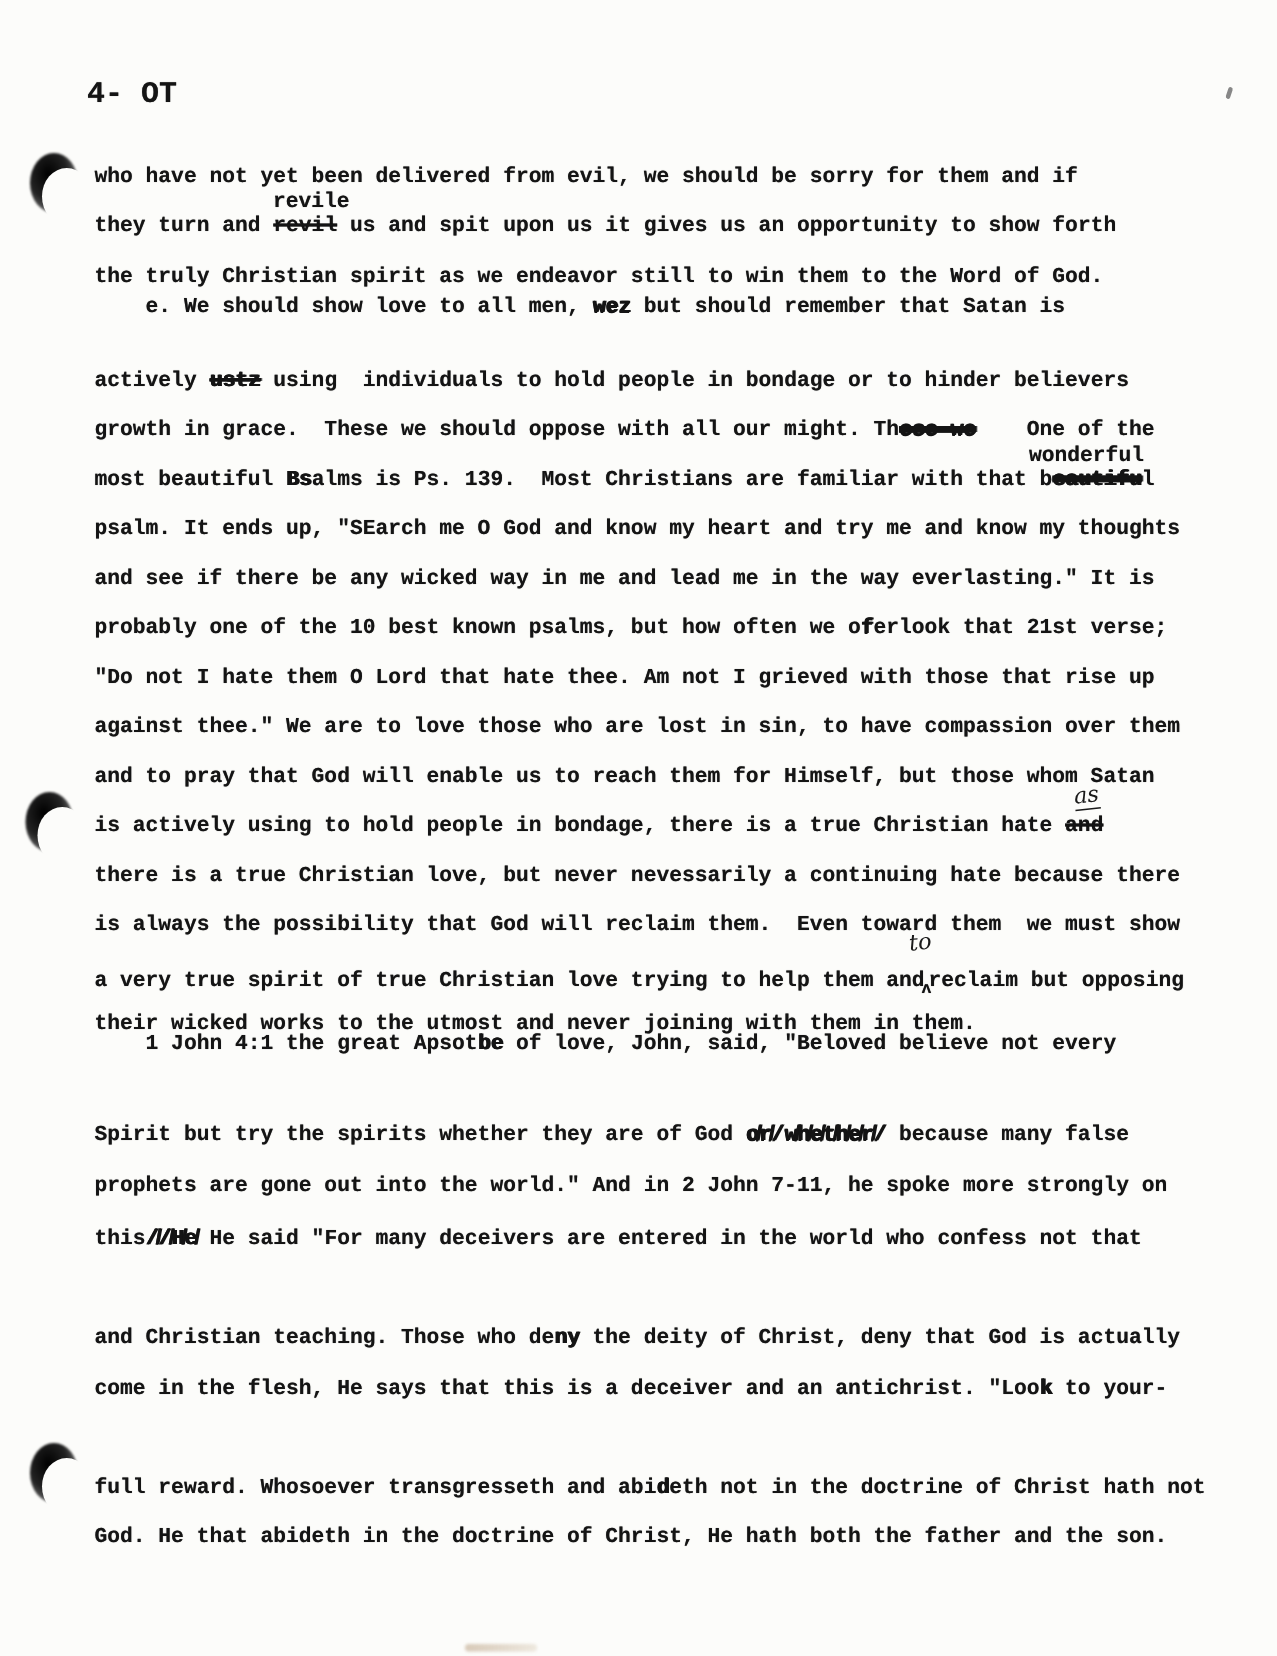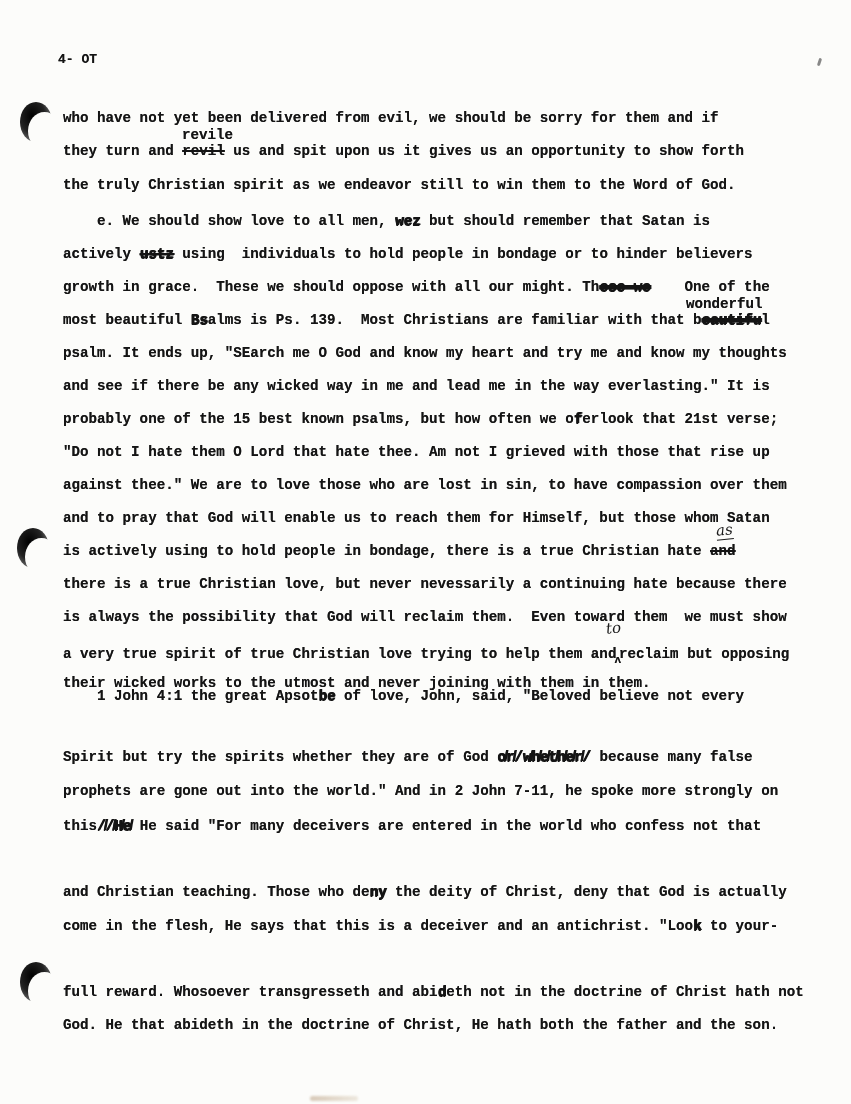--- a/index.html
+++ b/index.html
@@ -11,21 +11,21 @@
     position:relative;
     width:851px;height:1104px;
     background:var(--paper);
     overflow:hidden;
     font-family:"Liberation Mono","DejaVu Sans Mono",monospace;
     font-weight:700;
     color:var(--ink);
   }
   .header{
     position:absolute;left:58px;top:52px;
-    font-size:13px;white-space:pre;
+    font-size:20px;white-space:pre;
     text-shadow:0 0 .5px rgba(0,0,0,.65);
   }
   .line{
     position:absolute;left:63px;
     font-size:14.2px;line-height:17px;white-space:pre;
     text-shadow:0 0 .5px rgba(0,0,0,.65);
   }
   .typed-insert{
     position:absolute;
     font-size:14.2px;white-space:pre;
@@ -84,35 +84,35 @@
   <div class="header">4- OT</div>
 
   <div class="line" style="top:110px"><span>who have not yet been delivered from evil, we should be sorry for them and if</span></div>
 
   <div class="typed-insert" style="left:182px;top:127px">revile</div>
 
   <div class="line" style="top:143px"><span>they turn and </span><span class="xout">revil</span><span> us and spit upon us it gives us an opportunity to show forth</span></div>
 
   <div class="line" style="top:177px"><span>the truly Christian spirit as we endeavor still to win them to the Word of God.</span></div>
 
-  <div class="line" style="top:213px"><span>    e. We should show love to all men, </span><span class="dense">wez</span><span> but should remember that Satan is</span></div>
+  <div class="line" style="top:197px"><span>    e. We should show love to all men, </span><span class="dense">wez</span><span> but should remember that Satan is</span></div>
 
   <div class="line" style="top:246px"><span>actively </span><span class="dense xout">ustz</span><span> using  individuals to hold people in bondage or to hinder believers</span></div>
 
   <div class="line" style="top:279px"><span>growth in grace.  These we should oppose with all our might. Th</span><span class="xheavy">ese-we</span><span>    One of the</span></div>
 
   <div class="typed-insert" style="left:686px;top:296px">wonderful</div>
 
   <div class="line" style="top:312px"><span>most beautiful </span><span class="dense">Bs</span><span>alms is Ps. 139.  Most Christians are familiar with that b</span><span class="xheavy">eautifu</span><span>l</span></div>
 
   <div class="line" style="top:345px"><span>psalm. It ends up, "SEarch me O God and know my heart and try me and know my thoughts</span></div>
 
   <div class="line" style="top:378px"><span>and see if there be any wicked way in me and lead me in the way everlasting." It is</span></div>
 
-  <div class="line" style="top:411px"><span>probably one of the 15 best known psalms, but how often we o</span><span class="dense">f</span><span>erlook that 21st verse;</span></div>
+  <div class="line" style="top:411px"><span>probably one of the 10 best known psalms, but how often we o</span><span class="dense">f</span><span>erlook that 21st verse;</span></div>
 
   <div class="line" style="top:444px"><span>"Do not I hate them O Lord that hate thee. Am not I grieved with those that rise up</span></div>
 
   <div class="line" style="top:477px"><span>against thee." We are to love those who are lost in sin, to have compassion over them</span></div>
 
   <div class="line" style="top:510px"><span>and to pray that God will enable us to reach them for Himself, but those whom Satan</span></div>
 
   <div class="hand hand-underline" style="left:716px;top:521px">as</div>
 
   <div class="line" style="top:543px"><span>is actively using to hold people in bondage, there is a true Christian hate </span><span class="xout">and</span></div>

